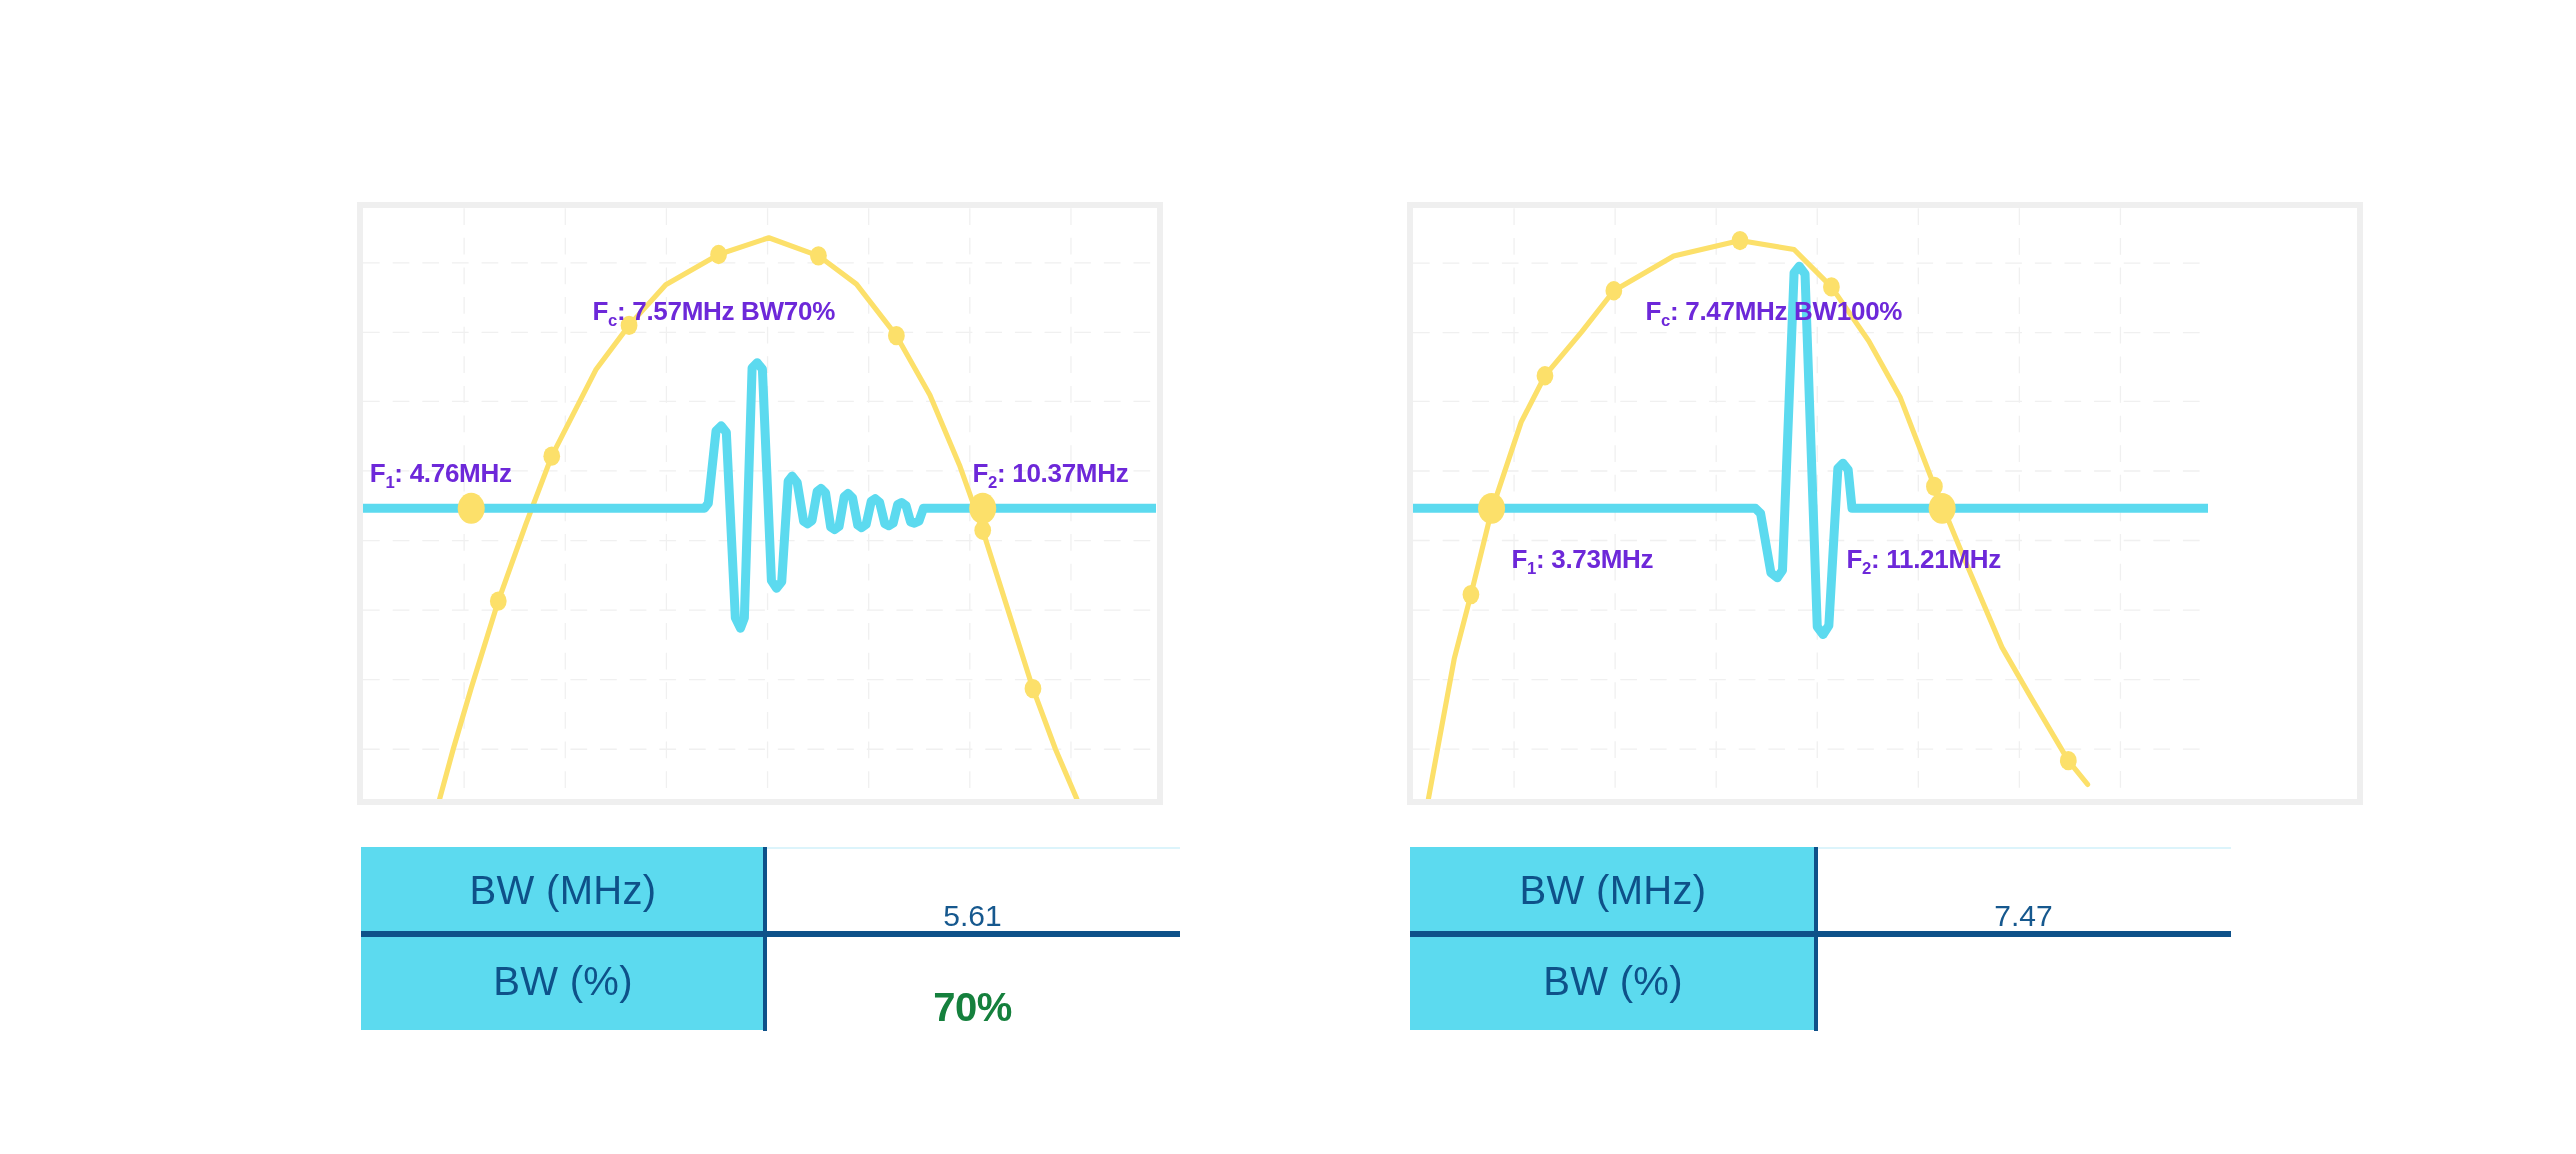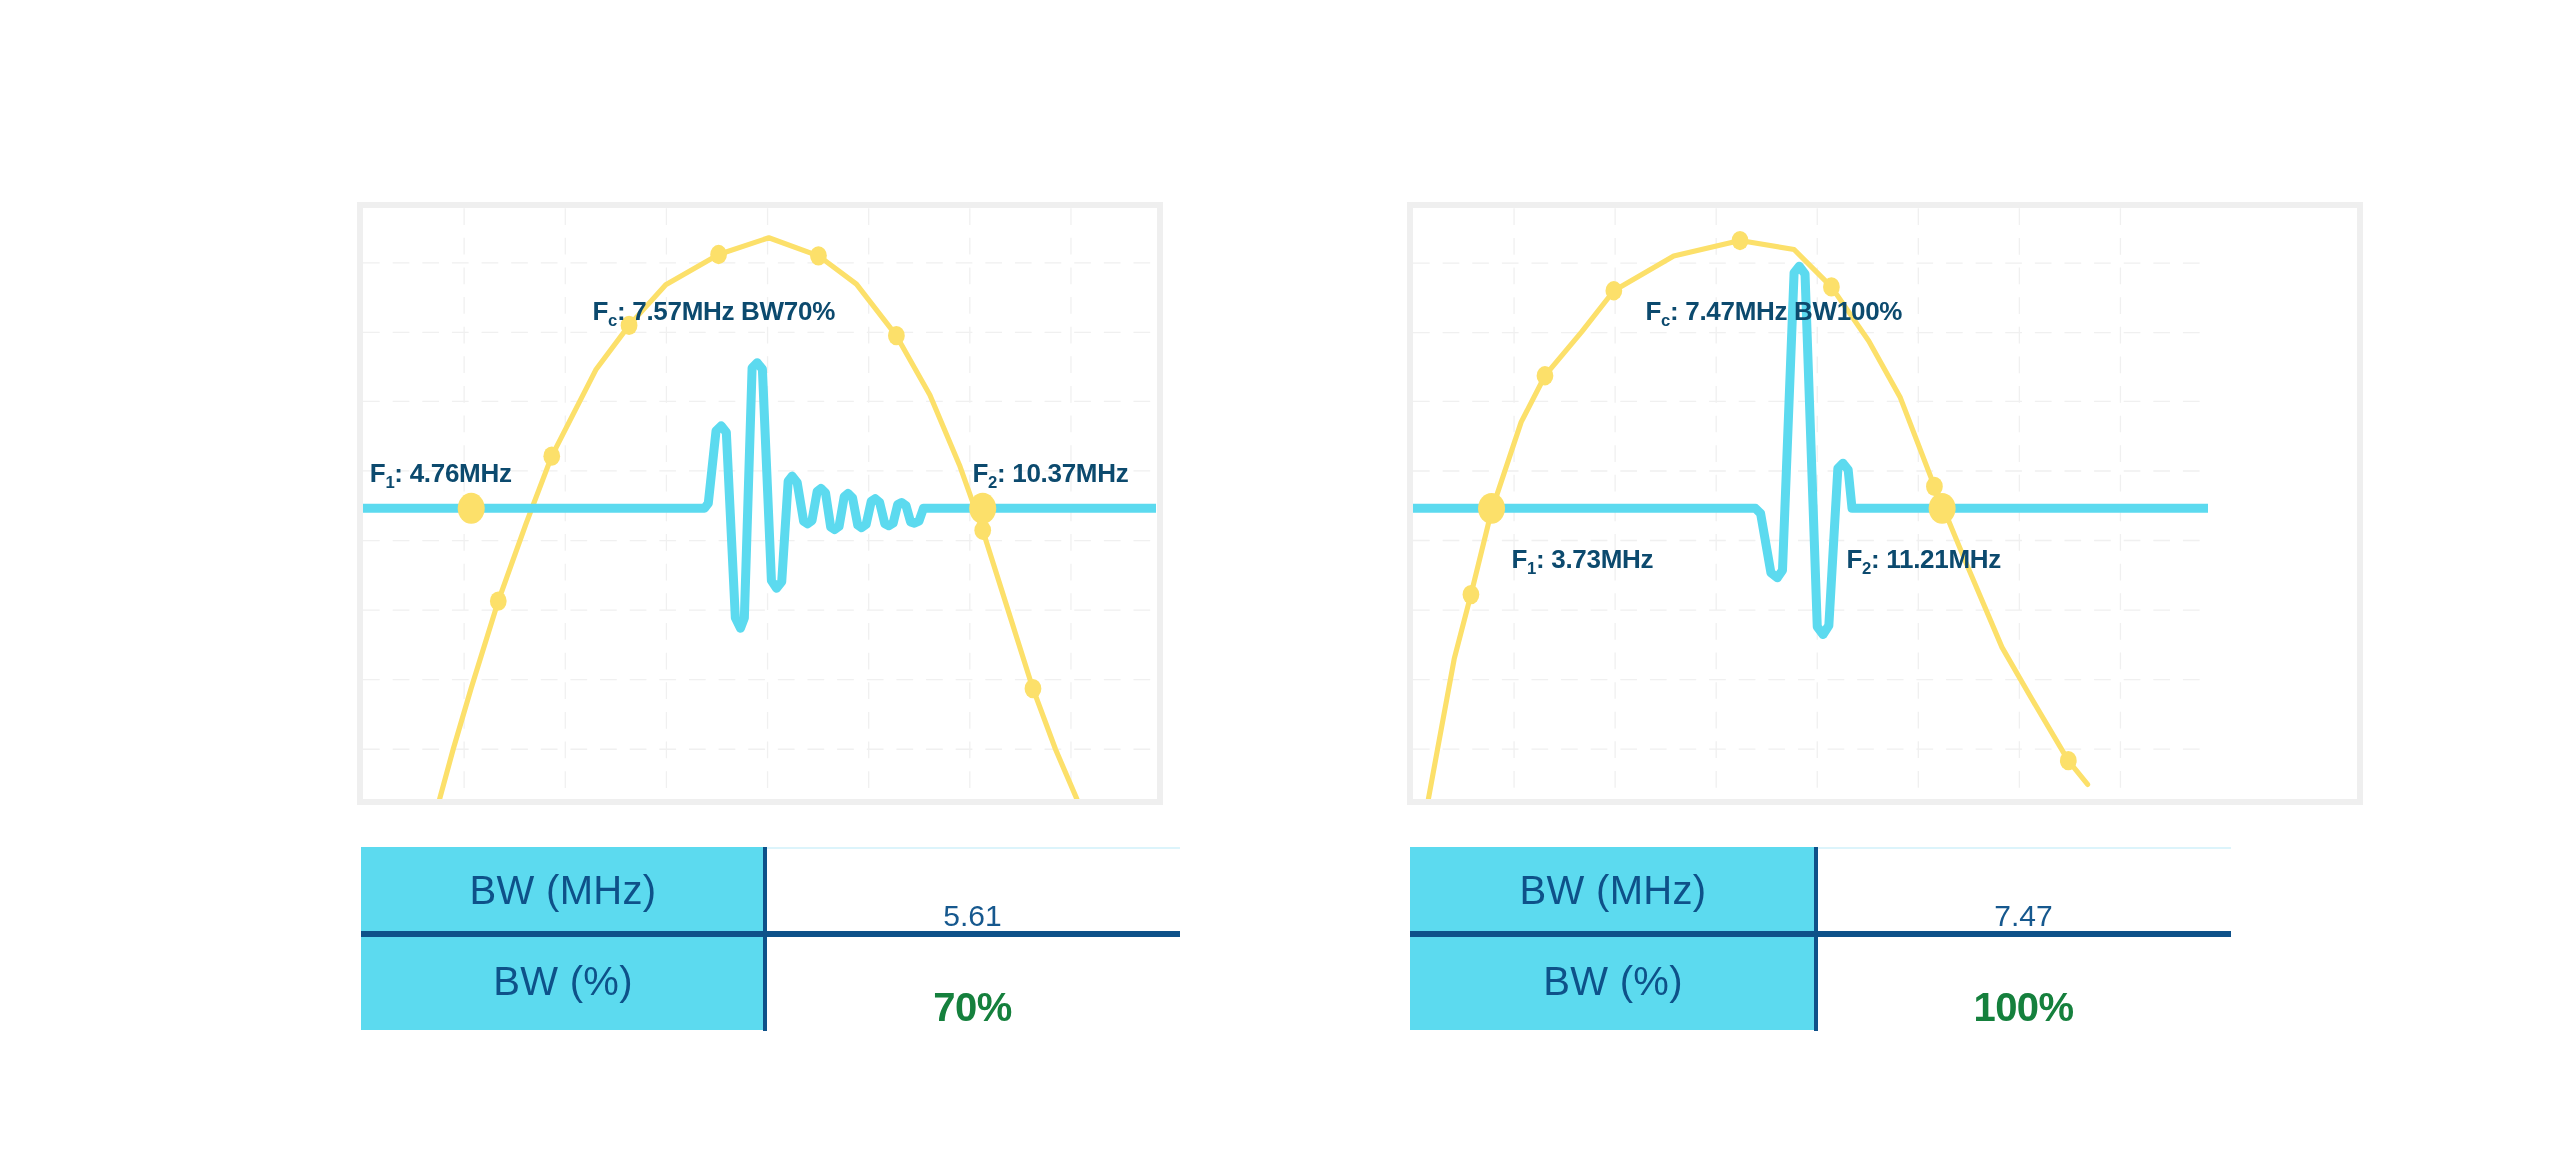--- a/index.html
+++ b/index.html
@@ -4,21 +4,21 @@
 <style>
   html,body{margin:0;padding:0;background:#ffffff;}
   body{width:2576px;height:1154px;position:relative;overflow:hidden;
        font-family:"Liberation Sans", sans-serif;}
   .panel{position:absolute;background:#efefef;box-sizing:border-box;padding:6.4px;}
   .plot{position:relative;width:100%;height:100%;background:#ffffff;}
   .plot svg{position:absolute;left:0;top:0;}
   .gridsvg{z-index:1}
   .datasvg{z-index:2}
   .labels{position:absolute;left:0;top:0;width:100%;height:100%;z-index:3;}
-  .lbl{position:absolute;color:#0c4a6e;font-weight:bold;font-size:26px;
+  .lbl{position:absolute;color:#6d28d9;font-weight:bold;font-size:26px;
        letter-spacing:-0.3px;white-space:nowrap;line-height:1;}
   .lbl sub{font-size:16.7px;vertical-align:sub;line-height:0;}
   .tbl{position:absolute;}
   .trow{position:relative;display:flex;align-items:center;box-sizing:border-box;}
   .cellkey{background:#5CDAEF;color:#0E5189;display:flex;align-items:center;
            justify-content:center;height:100%;box-sizing:border-box;
            font-size:40px;letter-spacing:0.3px;}
   .cellval{flex:1;display:flex;align-items:flex-end;justify-content:center;
            height:100%;box-sizing:border-box;}
   .valnum{color:#16588E;font-size:30px;}
@@ -205,20 +205,17 @@
     <div class="cellkey" style="width:406px;">BW (MHz)</div>
     <div class="cellval">
       <span class="valnum">7.47</span>
     </div>
   </div>
 
   <div class="hdiv" style="left:0;top:84px;width:821px;"></div>
 
   <div class="trow" style="height:97px;">
     <div class="cellkey" style="width:406px;">BW (%)</div>
-    <div class="cellval">
-      <span class="valpct">100%</span>
-    </div>
   </div>
 
   <div class="vdiv" style="left:404px;"></div>
 </div>
 
 
 </body></html>

